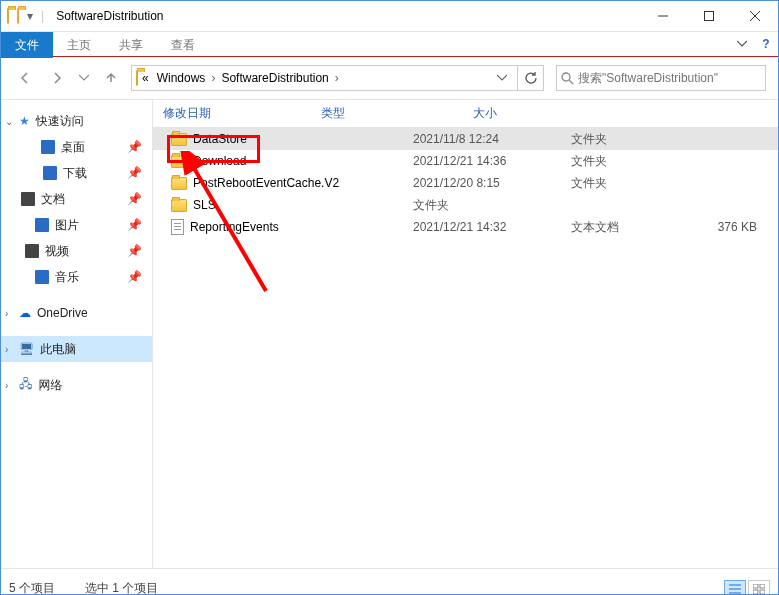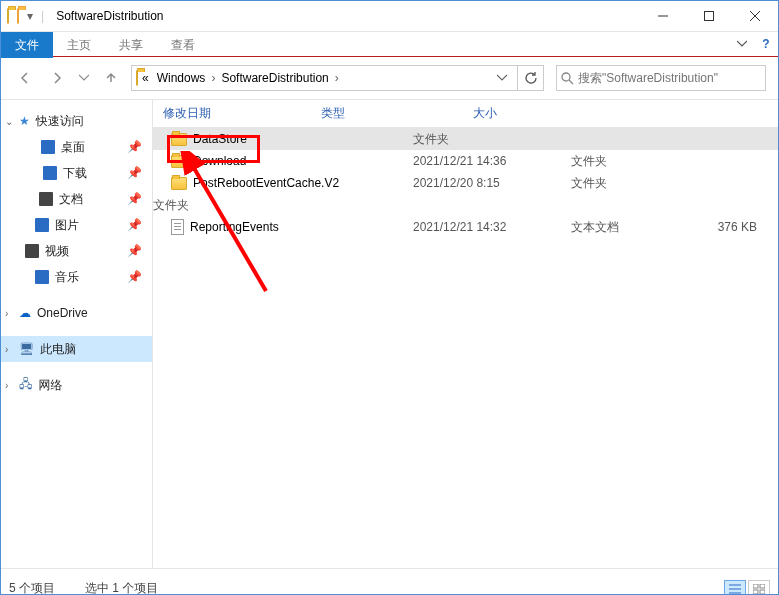--- a/index.html
+++ b/index.html
@@ -174,21 +174,21 @@
         <div class="item" style="padding-left: 40px;">
           <span style="width:14px;height:14px;background:#2a6bc4;border-radius:1px;display:inline-block;"></span>
           <span>桌面</span>
           <span class="pin">📌</span>
         </div>
         <div class="item" style="padding-left: 42px;">
           <span style="width:14px;height:14px;background:#2a6bc4;border-radius:1px;display:inline-block;"></span>
           <span>下载</span>
           <span class="pin">📌</span>
         </div>
-        <div class="item" style="padding-left: 38px;">
+        <div class="item" style="padding-left: 20px;">
           <span style="width:14px;height:14px;background:#444;border-radius:1px;display:inline-block;"></span>
           <span>文档</span>
           <span class="pin">📌</span>
         </div>
         <div class="item" style="padding-left: 34px; text-align: right;">
           <span style="width:14px;height:14px;background:#2a6bc4;border-radius:1px;display:inline-block;"></span>
           <span>图片</span>
           <span class="pin">📌</span>
         </div>
         <div class="item" style="padding-left: 24px;">
@@ -231,20 +231,21 @@
       <div class="col col-date">修改日期</div>
       <div class="col col-type">类型</div>
       <div class="col col-size">大小</div>
     </div>
     <div class="filelist" id="filelist">
         <div class="row sel">
           <div class="col-name">
             <span class="folder-ico"></span>
             <span>DataStore</span>
           </div>
+          <div class="col-date">2021/11/8 12:24</div>
           <div class="col-type">文件夹</div>
           <div class="col-size"></div>
         </div>
         <div class="row">
           <div class="col-name">
             <span class="folder-ico"></span>
             <span>Download</span>
           </div>
           <div class="col-date">2021/12/21 14:36</div>
           <div class="col-type">文件夹</div>
@@ -253,20 +254,24 @@
         <div class="row">
           <div class="col-name">
             <span class="folder-ico"></span>
             <span>PostRebootEventCache.V2</span>
           </div>
           <div class="col-date">2021/12/20 8:15</div>
           <div class="col-type">文件夹</div>
           <div class="col-size"></div>
         </div>
         <div class="row">
+          <div class="col-name">
+            <span class="folder-ico"></span>
+            <span>SLS</span>
+          </div>
           <div class="col-type">文件夹</div>
           <div class="col-size"></div>
         </div>
         <div class="row">
           <div class="col-name">
             <span class="file-ico"></span>
             <span>ReportingEvents</span>
           </div>
           <div class="col-date">2021/12/21 14:32</div>
           <div class="col-type">文本文档</div>

